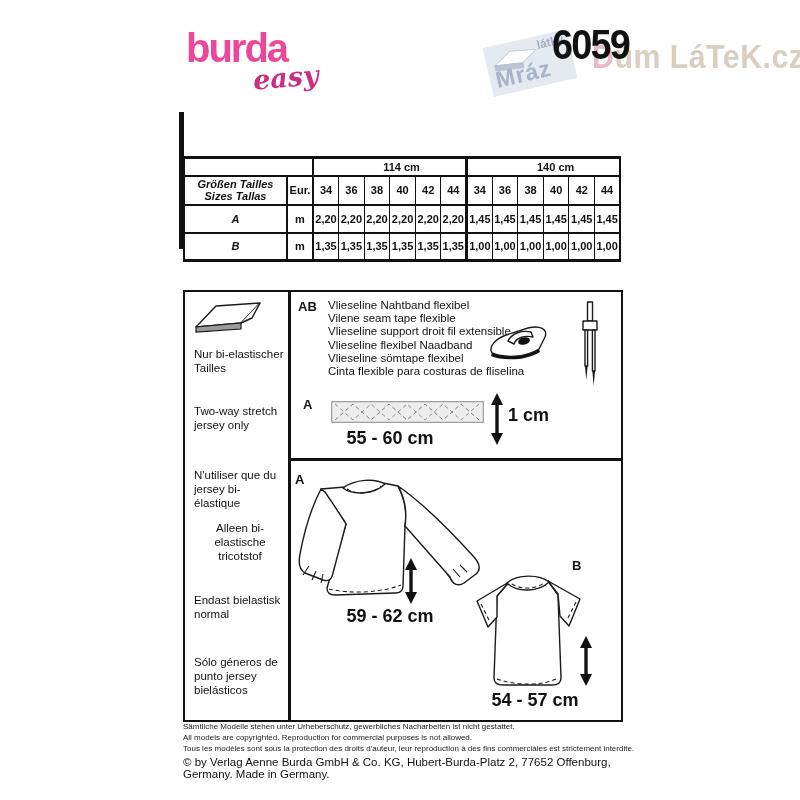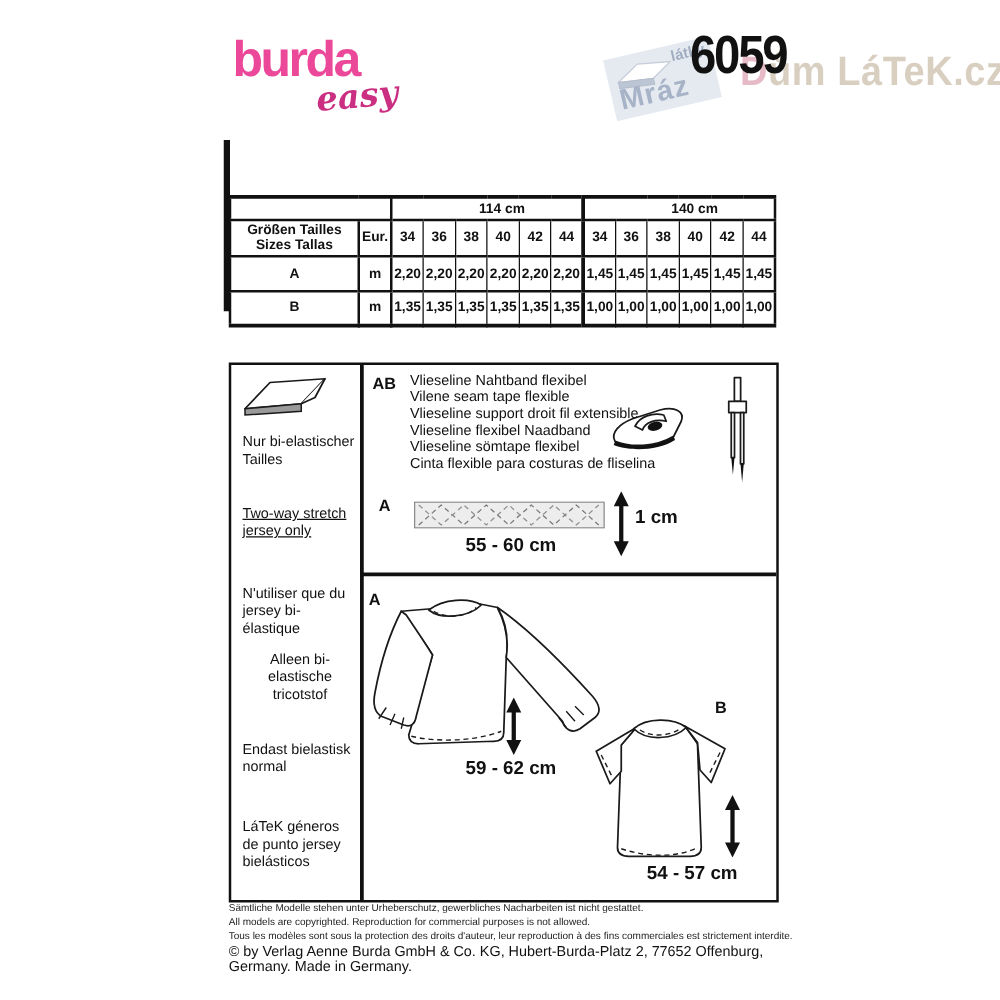--- a/index.html
+++ b/index.html
@@ -27,37 +27,37 @@
   .title-row{display:flex;gap:13px;font-size:16px;font-weight:800;letter-spacing:-.4px;white-space:nowrap;}
   .subtitle{font-size:12px;}
   .subtitle b{font-weight:800;}
 
   
   table.sizes{border-collapse:collapse;table-layout:fixed;width:437px;
               border:2.5px solid #111;border-top-width:3.5px;border-bottom-width:3.5px;}
   table.sizes td{border-left:1px solid #111;border-top:2px solid #111;
                  text-align:center;vertical-align:middle;font-weight:700;font-size:11px;padding:0;}
   table.sizes tr:first-child td{border-top:none;padding-left:24px;}
-  table.sizes td:first-child{border-left:none;}
+  table.sizes td:first-child{border-left:none;font-style:italic;}
   td.bl-med{border-left-width:2px !important;}
   td.bl-thick{border-left-width:3px !important;}
   td.group-hd{font-size:12.5px;}
   td.lbl{text-align:left;padding-left:5px;font-size:11px;}
   .lbl-line{line-height:12px;}
 
   
   .main-box{left:183px;top:290px;width:436px;height:428px;border:2.5px solid #111;}
   .div-v{position:absolute;left:103px;top:0;bottom:0;width:2.5px;background:#111;}
   .div-h{position:absolute;left:105px;right:0;top:166px;height:2.5px;background:#111;}
 
   .note{position:absolute;left:9px;width:92px;font-size:11.5px;line-height:14px;color:#111;}
   .ifc-label{font-weight:800;font-size:13px;}
   .ifc-line{font-size:11.5px;line-height:13.2px;white-space:nowrap;}
   .view-label{font-weight:800;font-size:13px;}
-  .measure{font-weight:800;font-size:15px;text-align:right;}
+  .measure{font-weight:800;font-size:18px;text-align:center;}
 
   .smallprint{font-size:8px;line-height:10.8px;color:#222;}
   .copyright{font-size:11.5px;color:#111;}
 
   svg{display:block;}
   .line-art{fill:#fff;stroke:#1a1a1a;stroke-width:1.4;stroke-linejoin:round;}
   .dash{fill:none;stroke:#1a1a1a;stroke-width:1.1;stroke-dasharray:4 3;}
   .thin{fill:none;stroke:#1a1a1a;stroke-width:1.1;}
 </style>
 </head>
@@ -155,25 +155,25 @@
   <div class="abs main-box">
     <div class="div-v"></div>
     <div class="div-h"></div>
 
     <svg class="abs" style="left:7px;top:7px;" width="76" height="42" viewBox="0 0 76 42">
       <path class="line-art" d="M4,28 L24,7 L68,4 L49,24 Z"></path>
       <path d="M4,28 L49,24 L49,30 L4,33 Z" fill="#9a9a9a" stroke="#1a1a1a" stroke-width="1.2"></path>
       <path class="line-art" d="M68,4 L60,19 L49,24"></path>
     </svg>
     <div class="note" style="top:55px;">Nur bi-elastischer Tailles</div>
-    <div class="note" style="top:112px;text-decoration:underline;">Two-way stretch jersey only</div>
+    <div class="note" style="top:112px;">Two-way stretch jersey only</div>
     <div class="note" style="top:176px;">N'utiliser que du jersey bi-élastique</div>
     <div class="note" style="top:229px;text-align:center;">Alleen bi-elastische tricotstof</div>
     <div class="note" style="top:301px;">Endast bielastisk normal</div>
-    <div class="note" style="top:363px;">LáTeK géneros de punto jersey bielásticos</div>
+    <div class="note" style="top:363px;">Sólo géneros de punto jersey bielásticos</div>
 
     <div class="abs ifc-label" style="left:113px;top:7px;">AB</div>
     <div class="abs" style="left:143px;top:7px;">
       <div class="ifc-line">Vlieseline Nahtband flexibel</div>
       <div class="ifc-line">Vilene seam tape flexible</div>
       <div class="ifc-line">Vlieseline support droit fil extensible</div>
       <div class="ifc-line">Vlieseline flexibel Naadband</div>
       <div class="ifc-line">Vlieseline sömtape flexibel</div>
       <div class="ifc-line">Cinta flexible para costuras de fliselina</div>
     </div>

